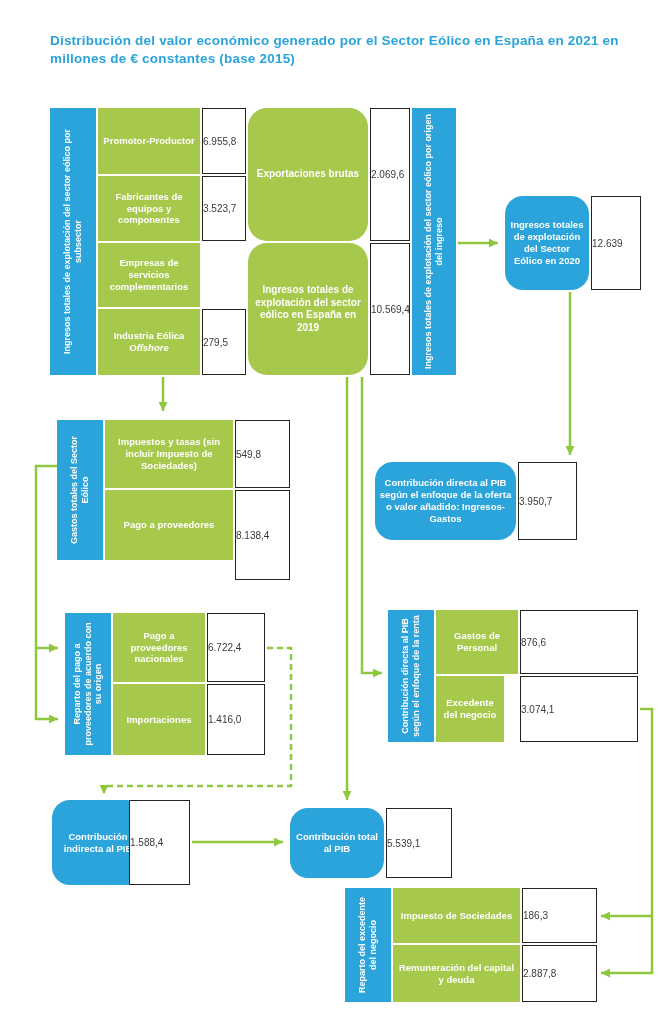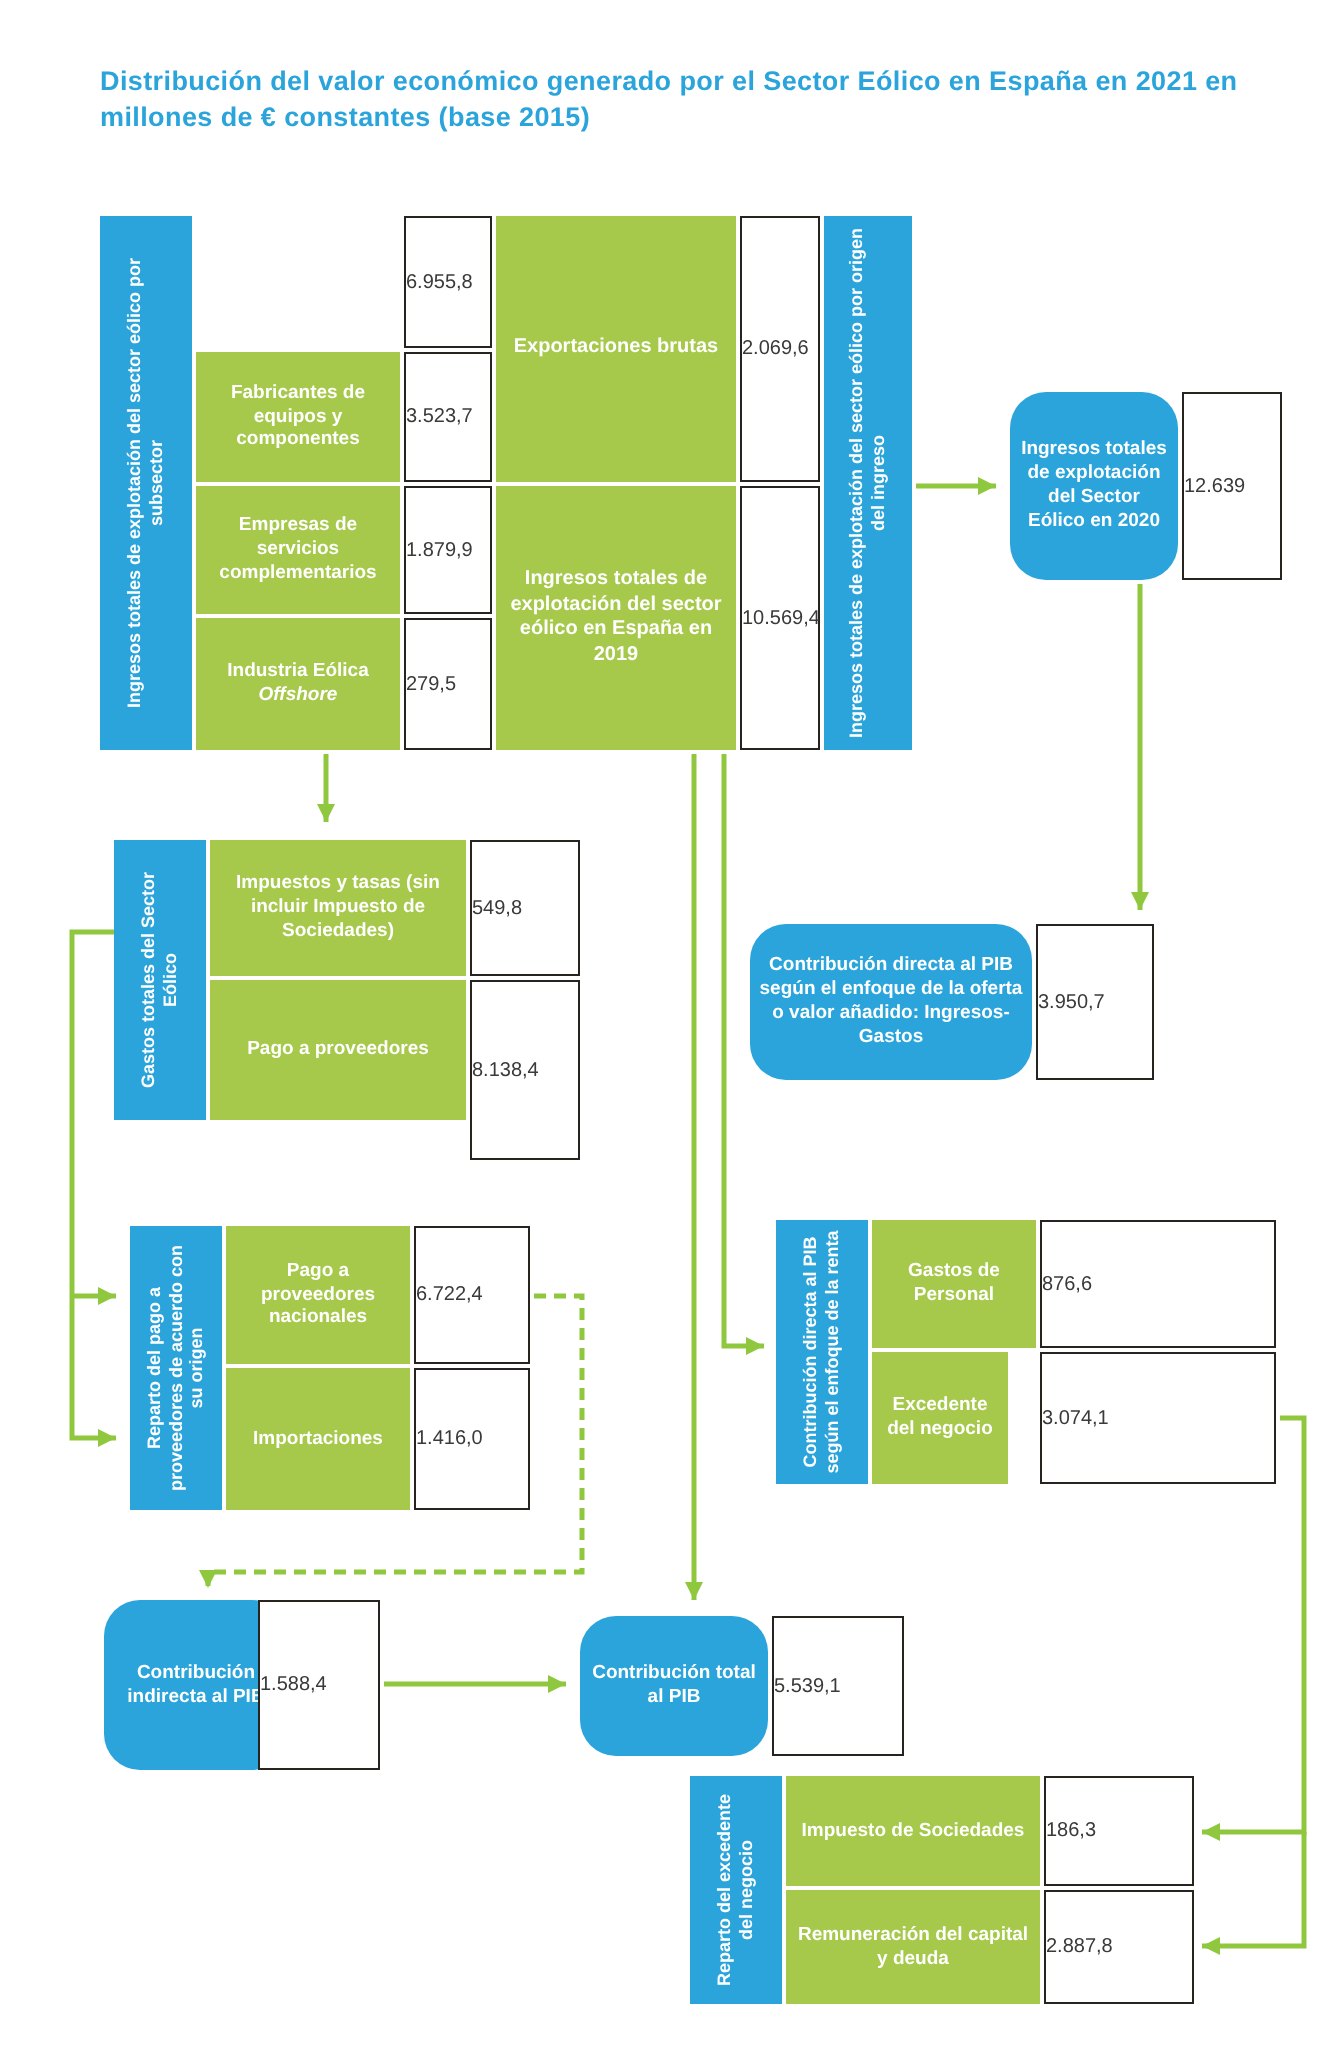--- a/index.html
+++ b/index.html
@@ -2,58 +2,58 @@
 <html><head>
 <meta charset="utf-8">
 <style>
   html,body{margin:0;padding:0;background:#ffffff;}
   body{font-family:"Liberation Sans", sans-serif;}
   #canvas{position:relative;width:668px;height:1024px;background:#ffffff;overflow:hidden;}
   .title{position:absolute;left:50px;top:32px;width:582px;font-size:13.5px;font-weight:bold;color:#2aa4da;line-height:1.3;letter-spacing:0.2px;}
   .box{position:absolute;display:flex;align-items:center;justify-content:center;text-align:center;box-sizing:border-box;padding:2px 4px;}
   .blue{background:#2aa4da;color:#ffffff;font-weight:bold;font-size:9.5px;line-height:1.25;border-radius:18px;}
   .green{background:#a6c84b;color:#ffffff;font-weight:bold;font-size:9.5px;line-height:1.25;}
-  .green.mid{font-size:10px;}
+  .green.mid{font-size:10px;border-radius:19px;}
   .valbox{position:absolute;background:#ffffff;border:1px solid #27231f;color:#3a3a3a;font-weight:normal;font-size:10px;display:flex;align-items:center;box-sizing:border-box;}
   .strip{position:absolute;background:#2aa4da;}
   .vtext{position:absolute;left:0;transform-origin:0 0;transform:rotate(-90deg);display:flex;align-items:center;justify-content:center;text-align:center;color:#ffffff;font-weight:bold;font-size:9px;line-height:1.2;padding:0 3px;box-sizing:border-box;}
   .arrows{position:absolute;left:0;top:0;pointer-events:none;}
   .arr{fill:none;stroke:#8fc73f;stroke-width:2.5;}
   .arr.dash{stroke-dasharray:6 4;}
   em{margin-top:33px;}
 </style>
 </head>
 <body>
 
 <div id="canvas">
 
   <div class="title">Distribución del valor económico generado por el Sector Eólico en España en 2021 en millones de € constantes (base 2015)</div>
 
   <div class="strip" style="left:50px;top:108px;width:46px;height:267px">
     <div class="vtext" style="top:267px;width:267px;height:46px">Ingresos totales de explotación del sector eólico por subsector</div>
   </div>
 
+  <div class="box green" style="left:98px;top:108px;width:102px;height:66px">
+      <span>Promotor-Productor</span>
+    </div>
   <div class="box green" style="left:98px;top:176px;width:102px;height:65px">
       <span>Fabricantes de equipos y componentes</span>
     </div>
   <div class="box green" style="left:98px;top:243px;width:102px;height:64px">
       <span>Empresas de servicios complementarios</span>
     </div>
   <div class="box green" style="left:98px;top:309px;width:102px;height:66px">
       <span><span>Industria Eólica</span> <em>Offshore</em></span>
     </div>
 
   <div class="valbox" style="left:202px;top:108px;width:44px;height:66px">
       <span>6.955,8</span>
     </div>
   <div class="valbox" style="left:202px;top:176px;width:44px;height:65px">
       <span>3.523,7</span>
-    </div>
-  <div class="valbox" style="left:202px;top:243px;width:44px;height:64px">
-      <span>1.879,9</span>
     </div>
   <div class="valbox" style="left:202px;top:309px;width:44px;height:66px">
       <span>279,5</span>
     </div>
 
   <div class="box green mid" style="left:248px;top:108px;width:120px;height:133px">
       <span>Exportaciones brutas</span>
     </div>
   <div class="box green mid" style="left:248px;top:243px;width:120px;height:132px">
       <span>Ingresos totales de explotación del sector eólico en España en 2019</span>

